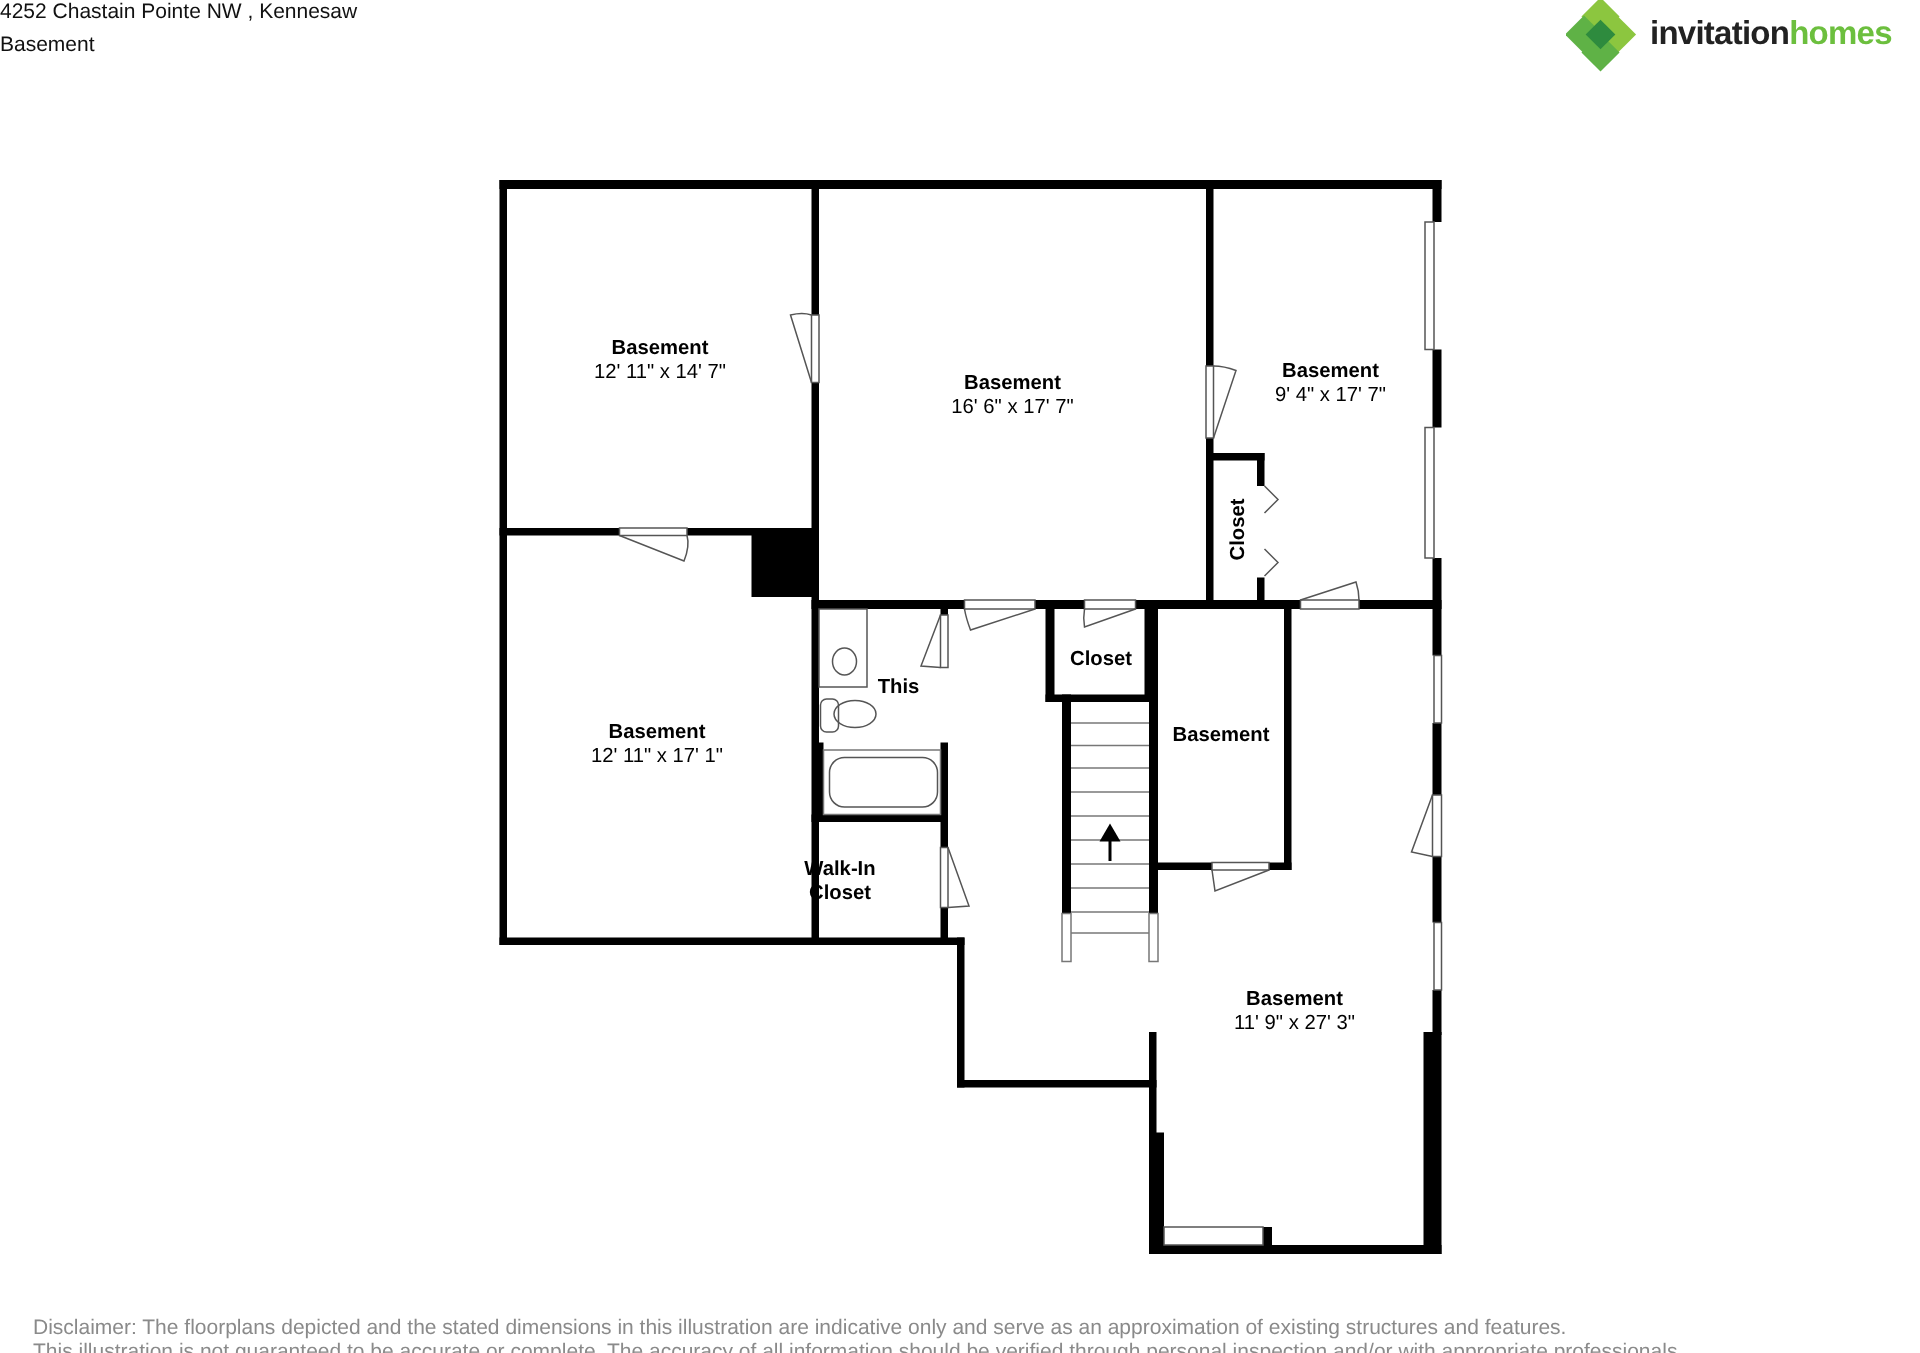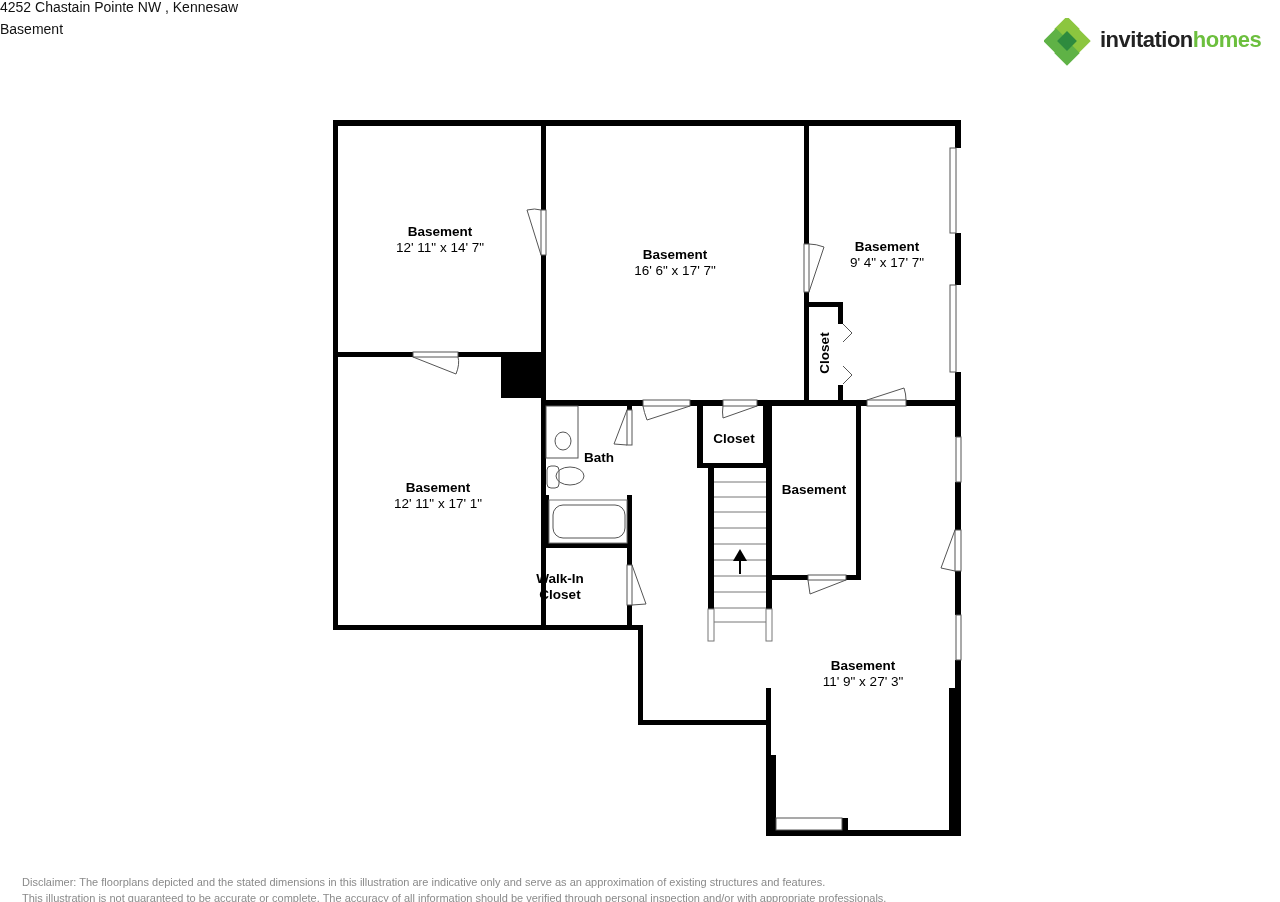--- a/index.html
+++ b/index.html
@@ -1,30 +1,30 @@
 <!DOCTYPE html>
 <html><head>
 <meta charset="utf-8">
 <style>
   html, body { margin: 0; padding: 0; background: #ffffff; }
   body { width: 1280px; height: 902px; position: relative; overflow: hidden;
          font-family: "Liberation Sans", sans-serif; color: #000; }
   .hdr { position: absolute; left: 0; font-size: 14px; line-height: 20px; color: #111; }
   #addr { top: -3px; }
   #level { top: 19px; }
-  .logo { position: absolute; left: 1044px; top: 18px; width: 236px; height: 48px; text-decoration: underline; }
+  .logo { position: absolute; left: 1044px; top: 0; width: 236px; height: 48px; text-decoration: underline; }
   .logo-text { position: absolute; left: 56px; top: 9px; font-size: 22px; font-weight: bold; letter-spacing: -0.5px; white-space: nowrap; }
   .logo-text .a { color: #222; }
   .logo-text .b { color: #6cbf3e; font-weight: bold; }
   .plan { position: absolute; left: 0; top: 0; width: 1280px; height: 902px; }
   .room-label { position: absolute; text-align: center; transform: translate(-50%, 0); white-space: nowrap; }
   .room-name { font-weight: bold; font-size: 13.5px; line-height: 16px; display: block; }
   .room-dim { font-size: 13.5px; line-height: 16px; display: block; }
   .vertical { transform: translate(-50%, -50%) rotate(-90deg); }
-  .disclaimer { position: absolute; left: 22px; font-size: 11px; color: #8a8a8a; white-space: nowrap; }
+  .disclaimer { position: absolute; left: 22px; font-size: 14px; color: #8a8a8a; white-space: nowrap; }
   #disc1 { top: 876px; }
   #disc2 { top: 892px; }
 </style>
 </head>
 <body>
 
 <div id="addr" class="hdr">4252 Chastain Pointe NW , Kennesaw</div>
 <div id="level" class="hdr">Basement</div>
 
 <div class="logo">
@@ -179,21 +179,21 @@
   <span class="room-dim">9' 4" x 17' 7"</span>
 </div>
 <div class="room-label vertical" style="left:825px;top:353px">
   <span class="room-name">Closet</span>
 </div>
 <div class="room-label" style="left:438px;top:480px">
   <span class="room-name">Basement</span>
   <span class="room-dim">12' 11" x 17' 1"</span>
 </div>
 <div class="room-label" style="left:599px;top:450px">
-  <span class="room-name">Bath</span>
+  <span class="room-name">This</span>
 </div>
 <div class="room-label" style="left:734px;top:431px">
   <span class="room-name">Closet</span>
 </div>
 <div class="room-label" style="left:814px;top:482px">
   <span class="room-name">Basement</span>
 </div>
 <div class="room-label" style="left:560px;top:571px">
   <span class="room-name">Walk-In</span>
   <span class="room-name">Closet</span>

